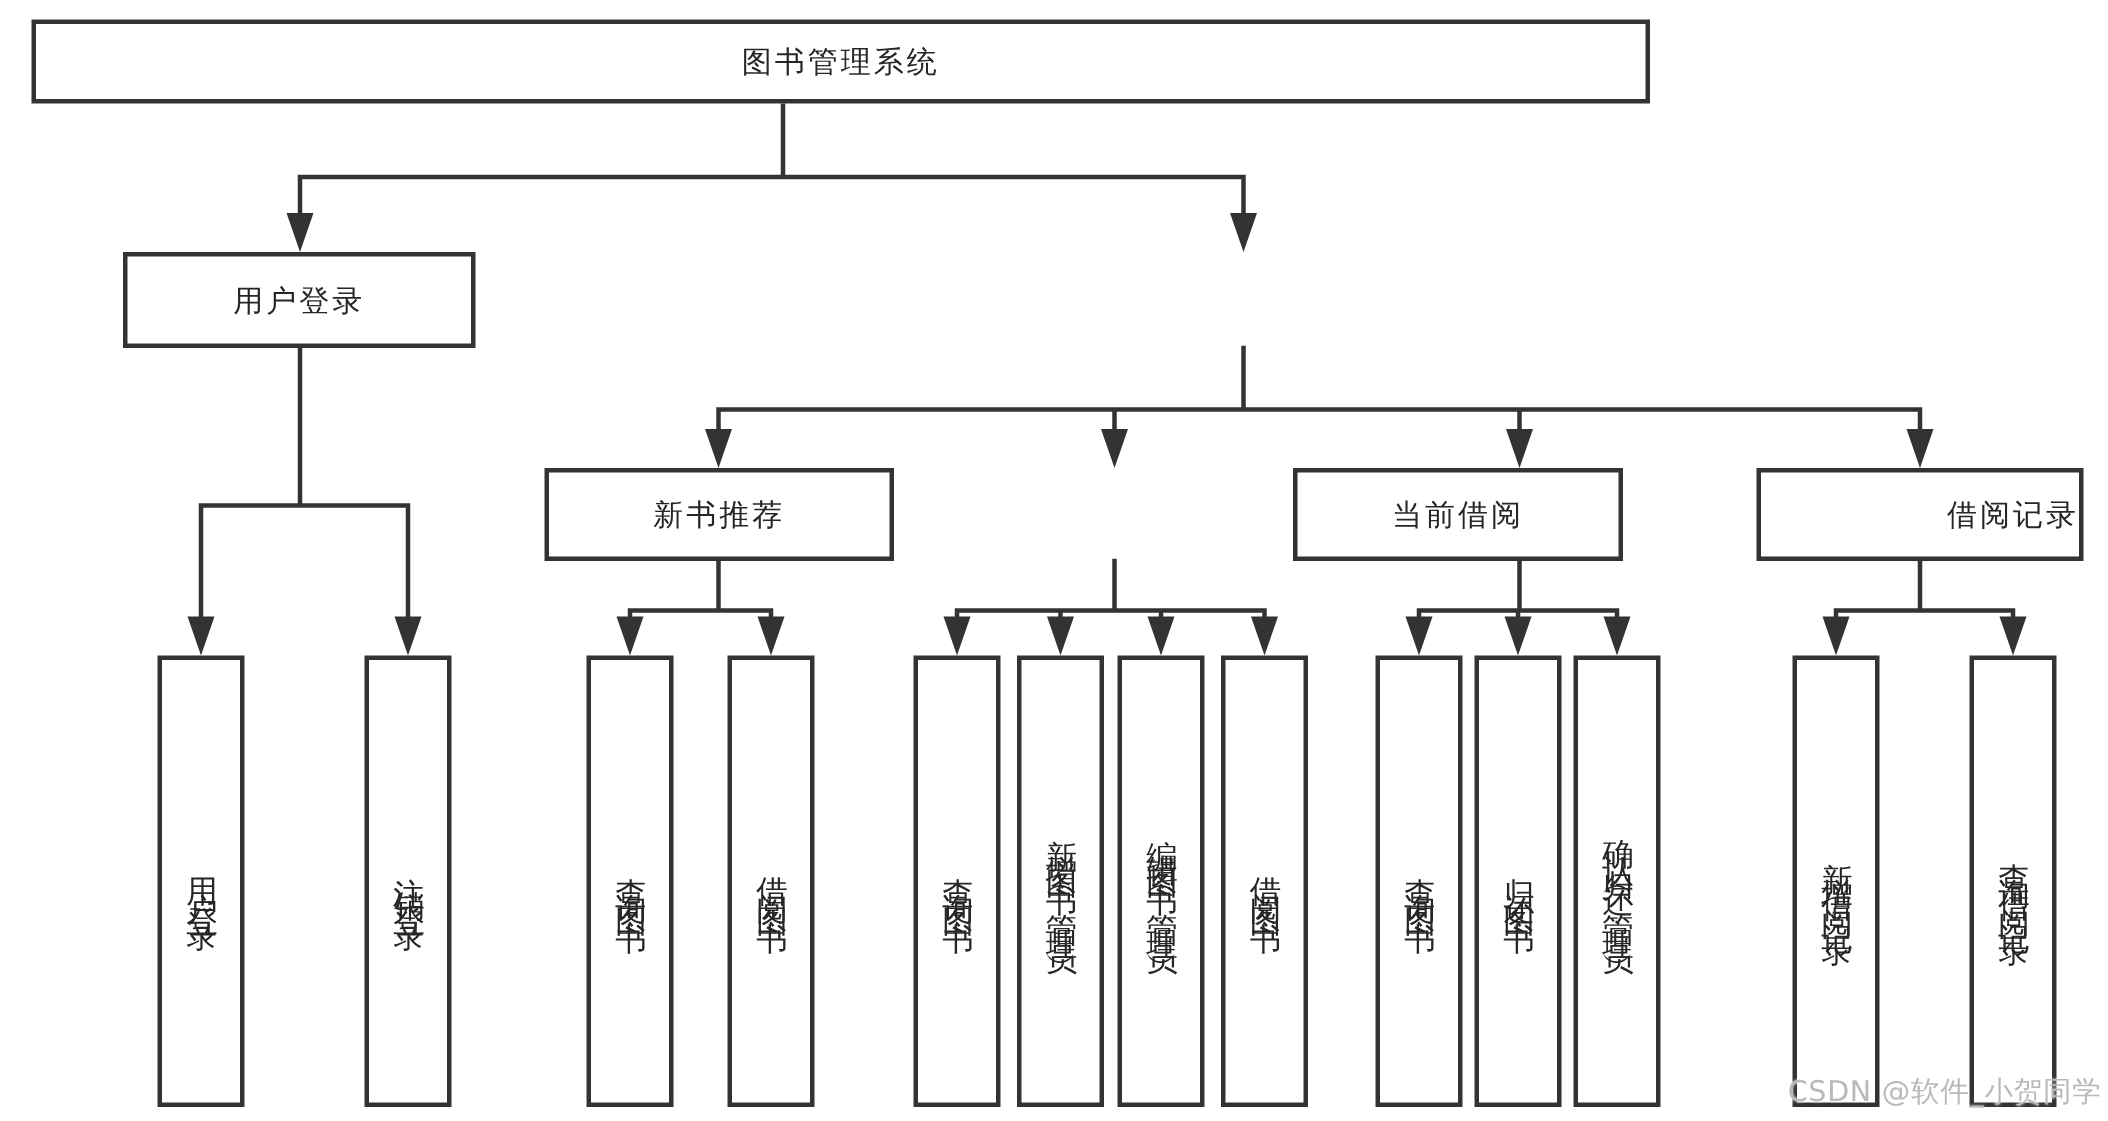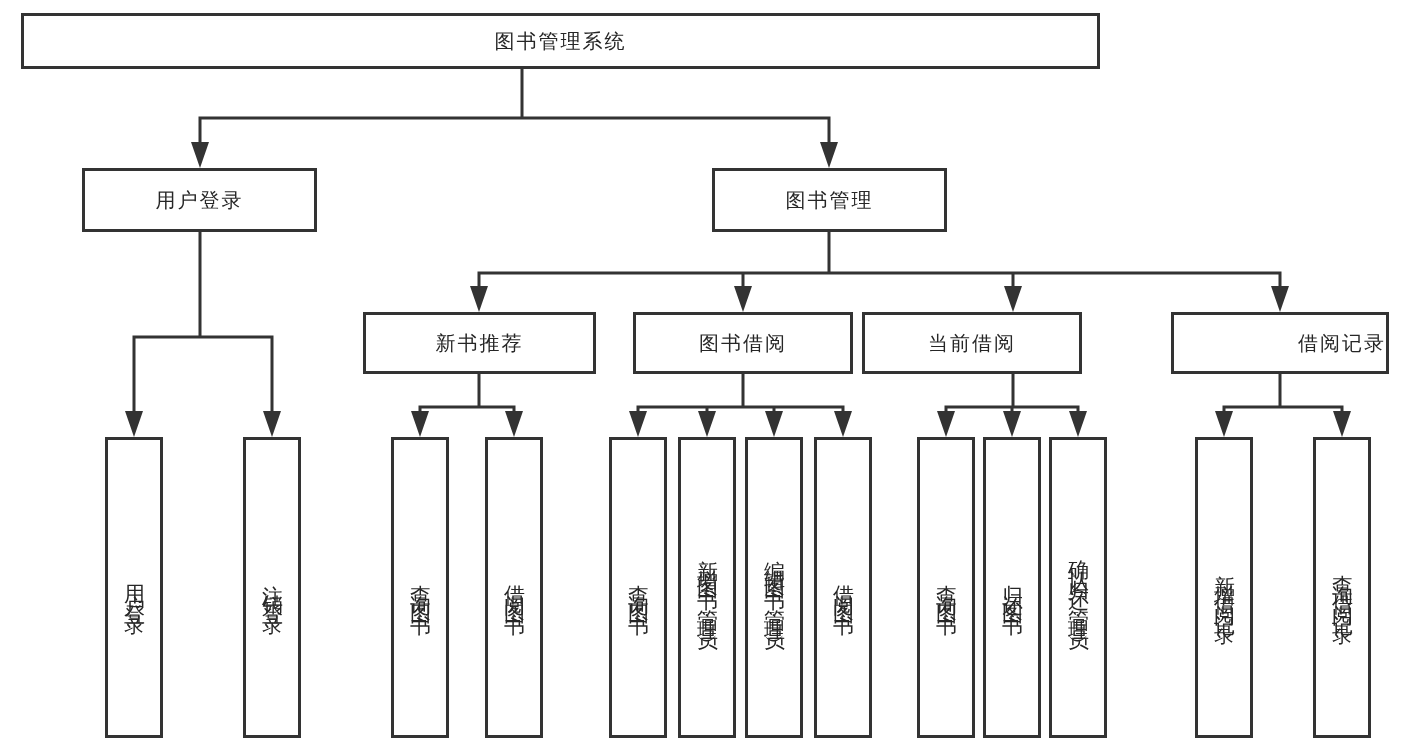--- a/index.html
+++ b/index.html
@@ -120,29 +120,23 @@
     </g>
   </svg>
 
   <div class="box root-box">
     <span class="h-label">图书管理系统</span>
   </div>
 
   <div class="box lvl2-a">
     <span class="h-label">用户登录</span>
   </div>
-  <div class="box lvl2-b">
-    <span class="h-label">图书管理</span>
-  </div>
 
   <div class="box lvl3" style="left:363px; width:233px;align-items:center;">
     <span class="h-label">新书推荐</span>
-  </div>
-  <div class="box lvl3" style="left:633px; width:220px;">
-    <span class="h-label">图书借阅</span>
   </div>
   <div class="box lvl3" style="left:862px; width:220px;">
     <span class="h-label">当前借阅</span>
   </div>
   <div class="box lvl3" style="left:1171px; width:218px;justify-content:flex-end;">
     <span class="h-label">借阅记录</span>
   </div>
 
   <div class="box leaf" style="left:105px;">
     <span class="v-label">用户登录</span>
@@ -177,14 +171,15 @@
   <div class="box leaf" style="left:1049px;">
     <span class="v-label">确认归还（管理员）</span>
   </div>
   <div class="box leaf" style="left:1195px;">
     <span class="v-label">新增借阅记录</span>
   </div>
   <div class="box leaf" style="left:1313px;">
     <span class="v-label">查询借阅记录</span>
   </div>
 
+  <div id="watermark">CSDN @软件_小贺同学</div>
 
 </div>
 
 </body></html>

